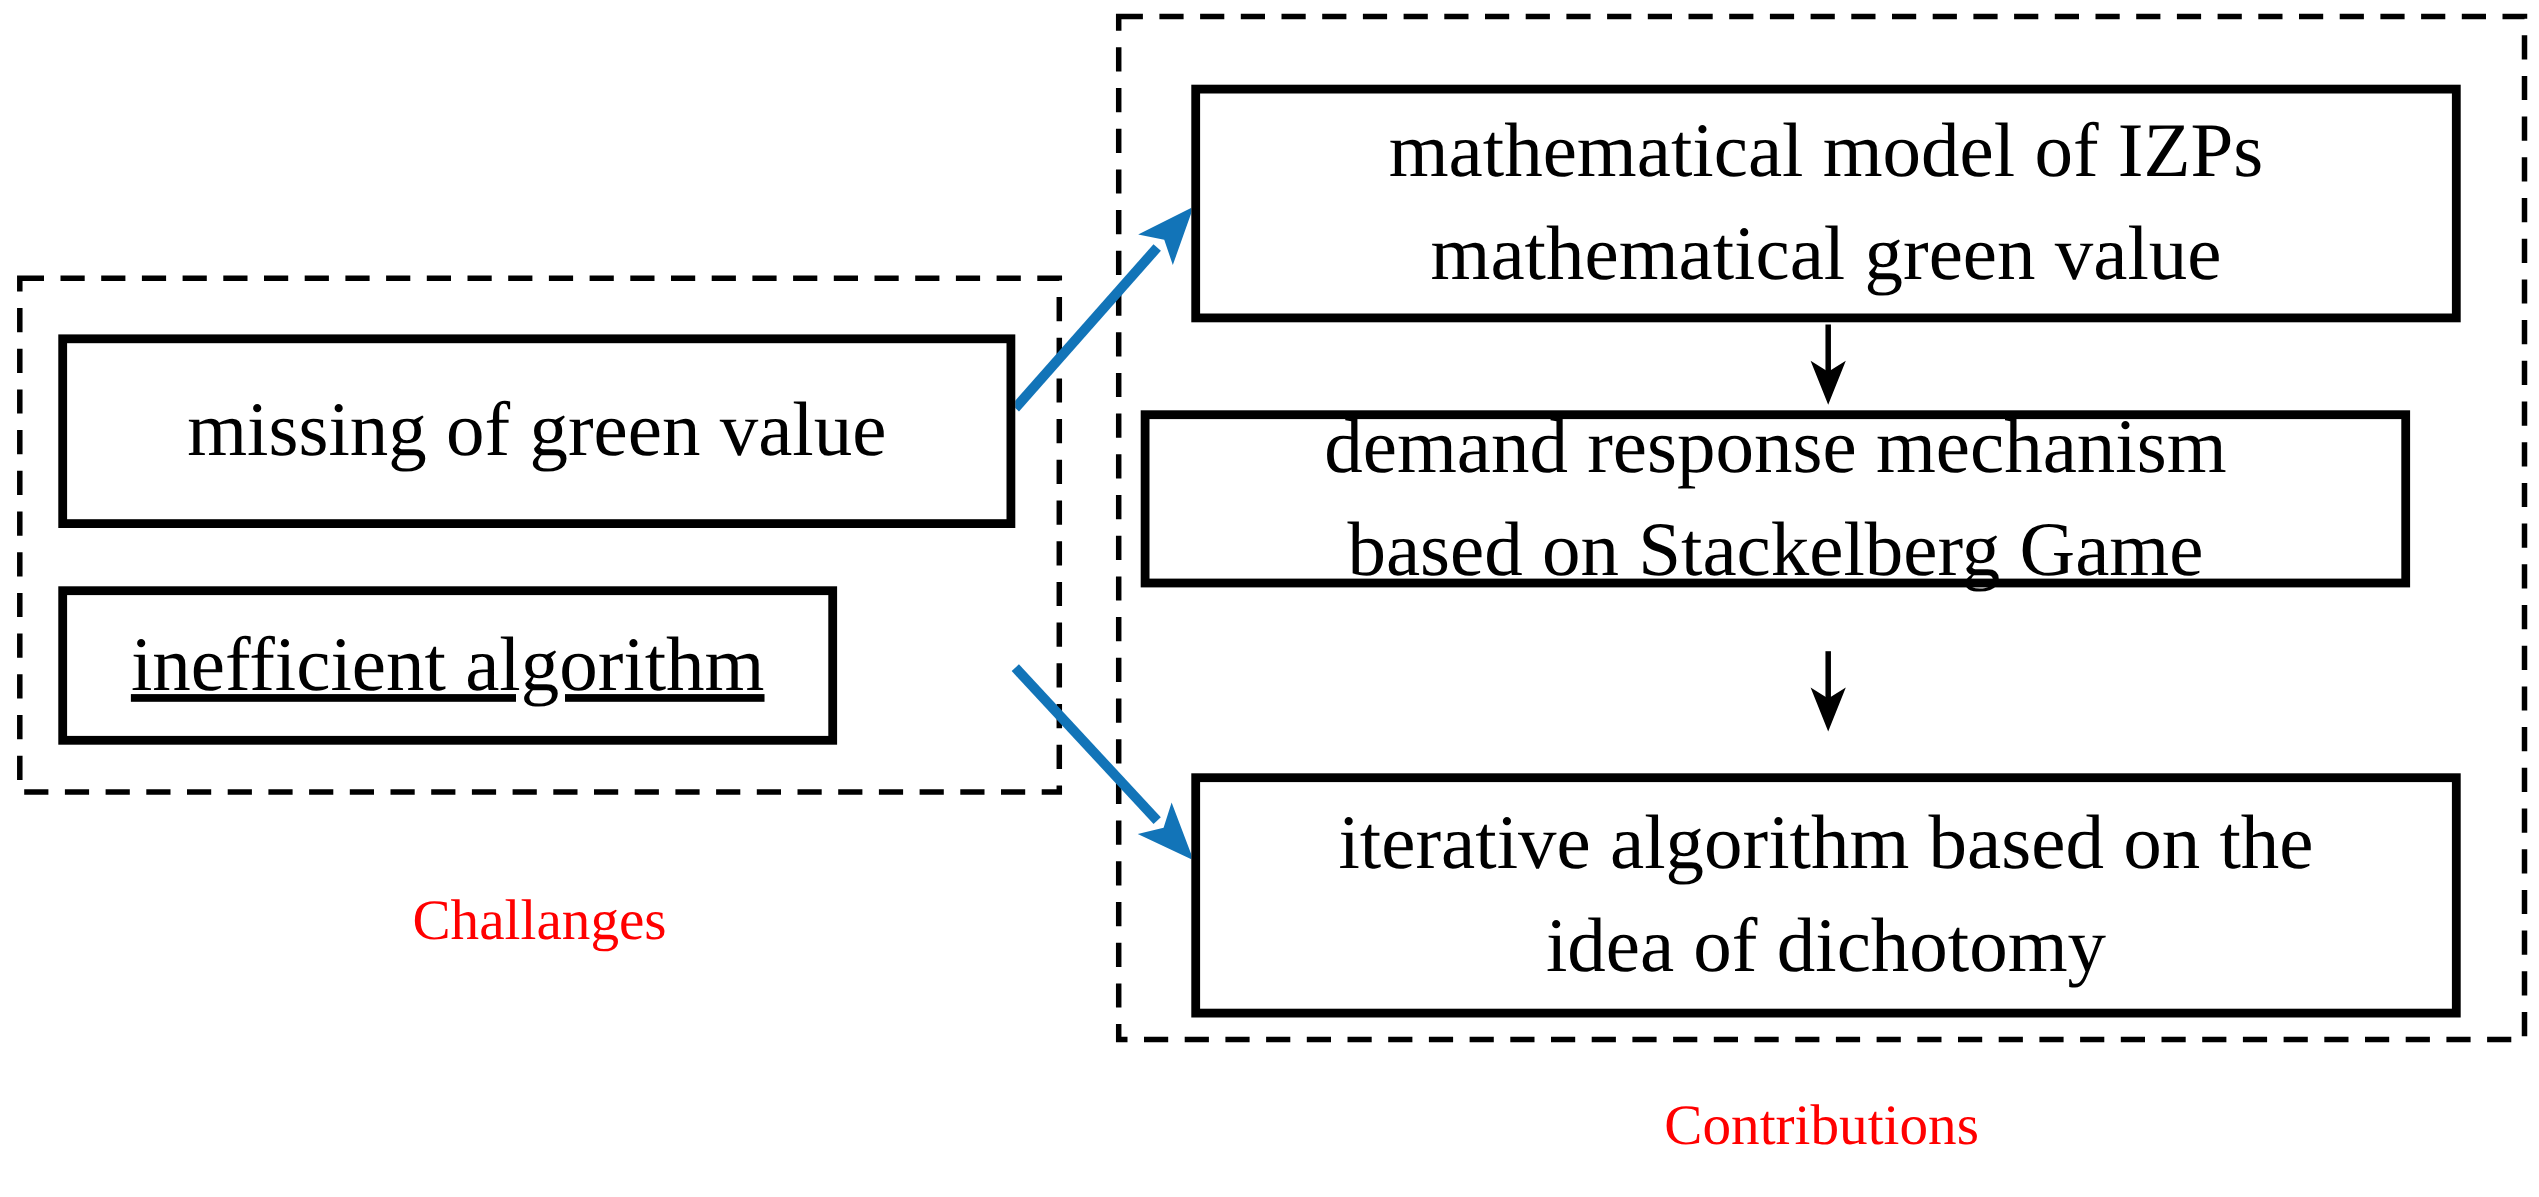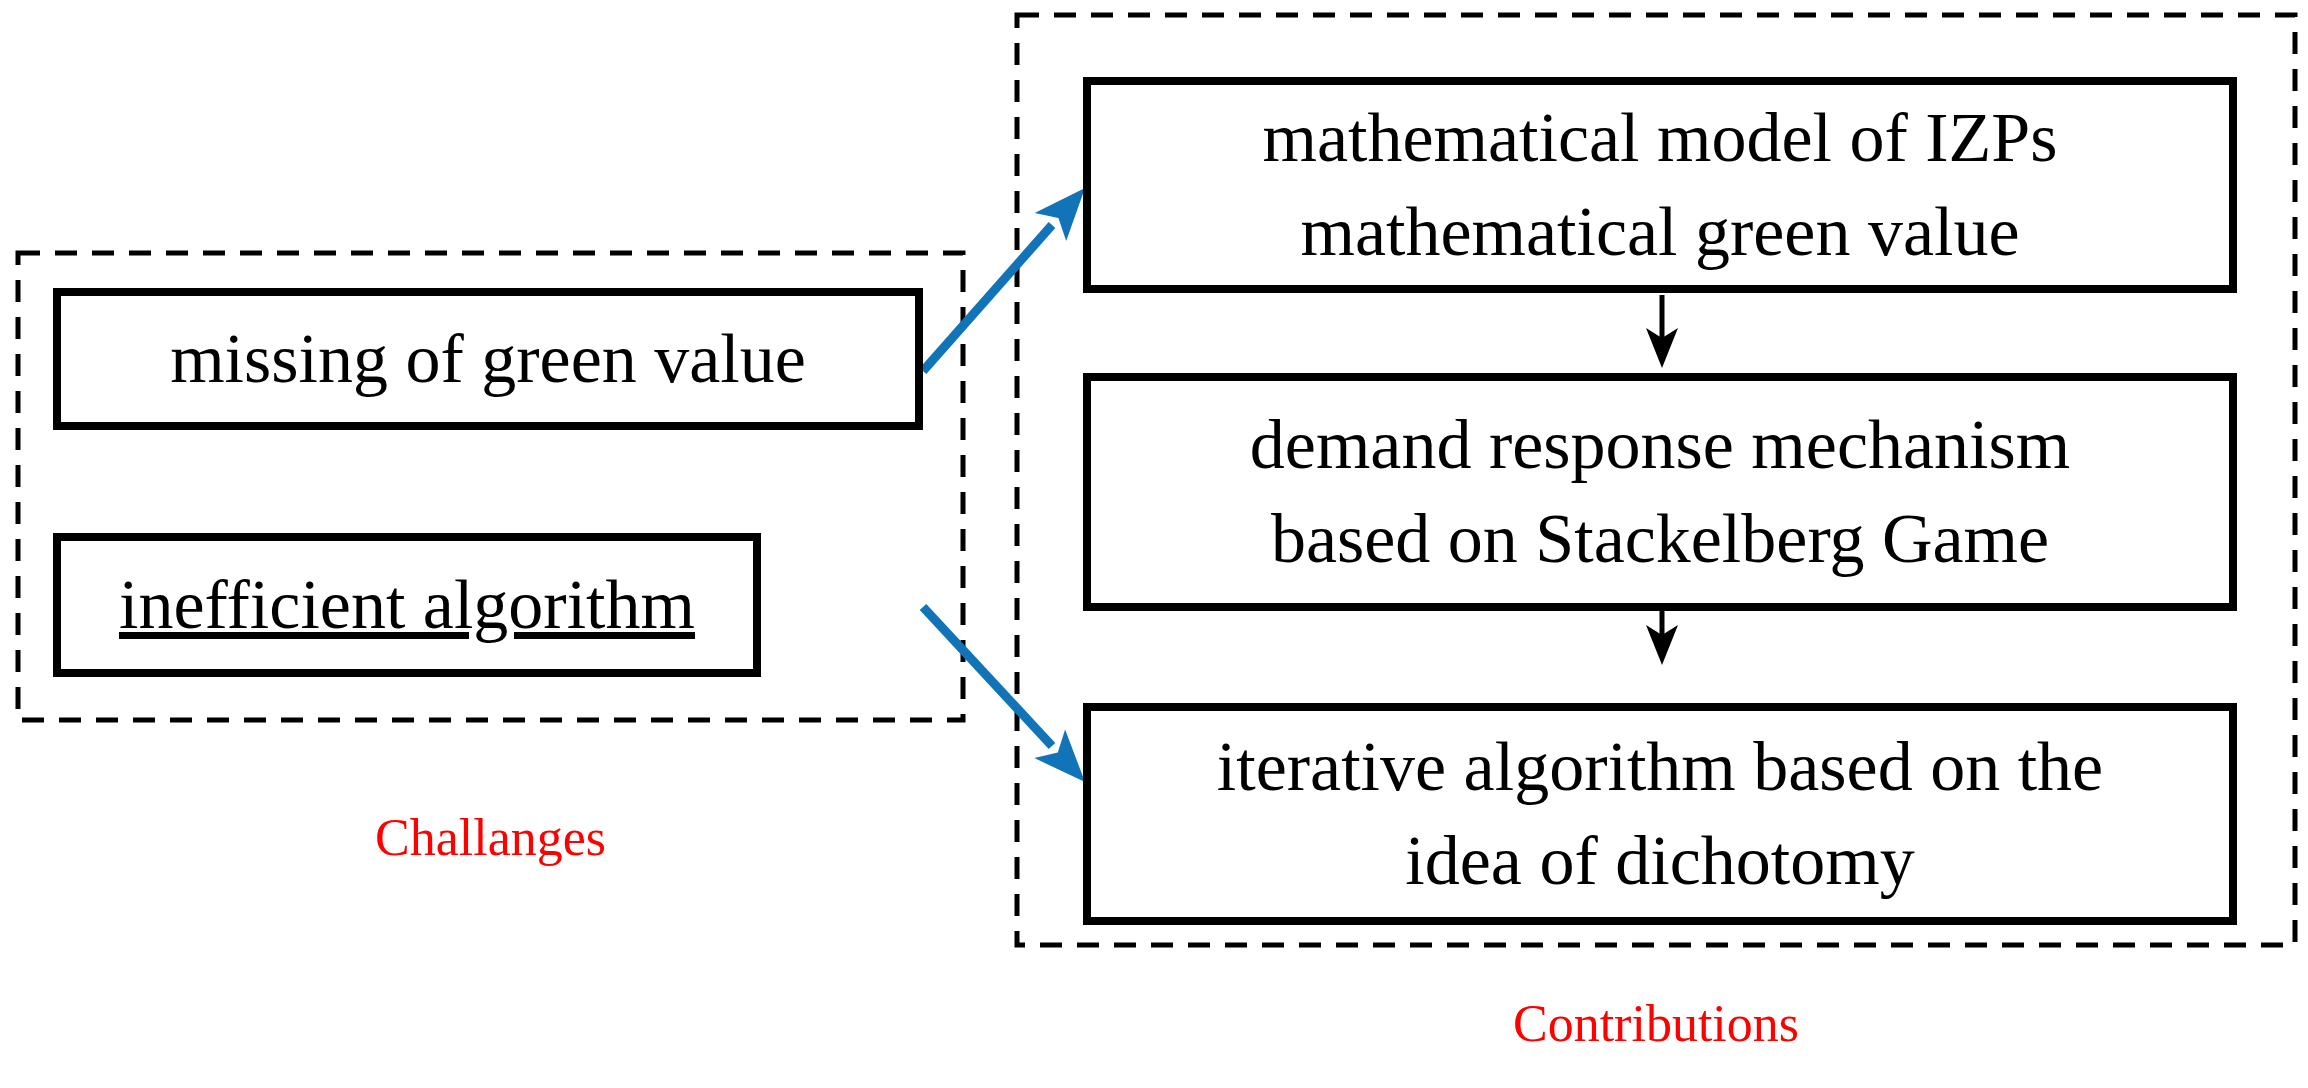--- a/index.html
+++ b/index.html
@@ -101,34 +101,34 @@
       <line class="black-shaft" x1="1662" y1="295" x2="1662" y2="340"></line>
       <polygon class="black-head" points="1662,368 1646,328 1662,338 1678,328"></polygon>
     </g>
 
     <g>
       <line class="black-shaft" x1="1662" y1="592" x2="1662" y2="637"></line>
       <polygon class="black-head" points="1662,665 1646,625 1662,635 1678,625"></polygon>
     </g>
   </svg>
 
-  <div class="node-box" style="left:53px; top:288px; width:870px; height:142px;">
+  <div class="node-box" style="left:53px; top:304px; width:870px; height:176px;">
     <span>missing of green value</span>
   </div>
 
   <div class="node-box" style="left:53px; top:533px; width:708px; height:144px;text-decoration:underline;">
     <span>inefficient algorithm</span>
   </div>
 
   <div class="node-box" style="left:1083px; top:77px; width:1154px; height:216px;">
     <span>mathematical model of IZPs</span>
     <span>mathematical green value</span>
   </div>
 
-  <div class="node-box" style="left:1083px; top:373px; width:1154px; height:238px;">
+  <div class="node-box" style="left:1037px; top:373px; width:1154px; height:161px;">
     <span>demand response mechanism</span>
     <span>based on Stackelberg Game</span>
   </div>
 
   <div class="node-box" style="left:1083px; top:668px; width:1154px; height:222px;margin-top:35px;">
     <span>iterative algorithm based on the</span>
     <span>idea of dichotomy</span>
   </div>
 
   <div class="panel-label" style="left:18px; top:812px; width:945px;">Challanges</div>

